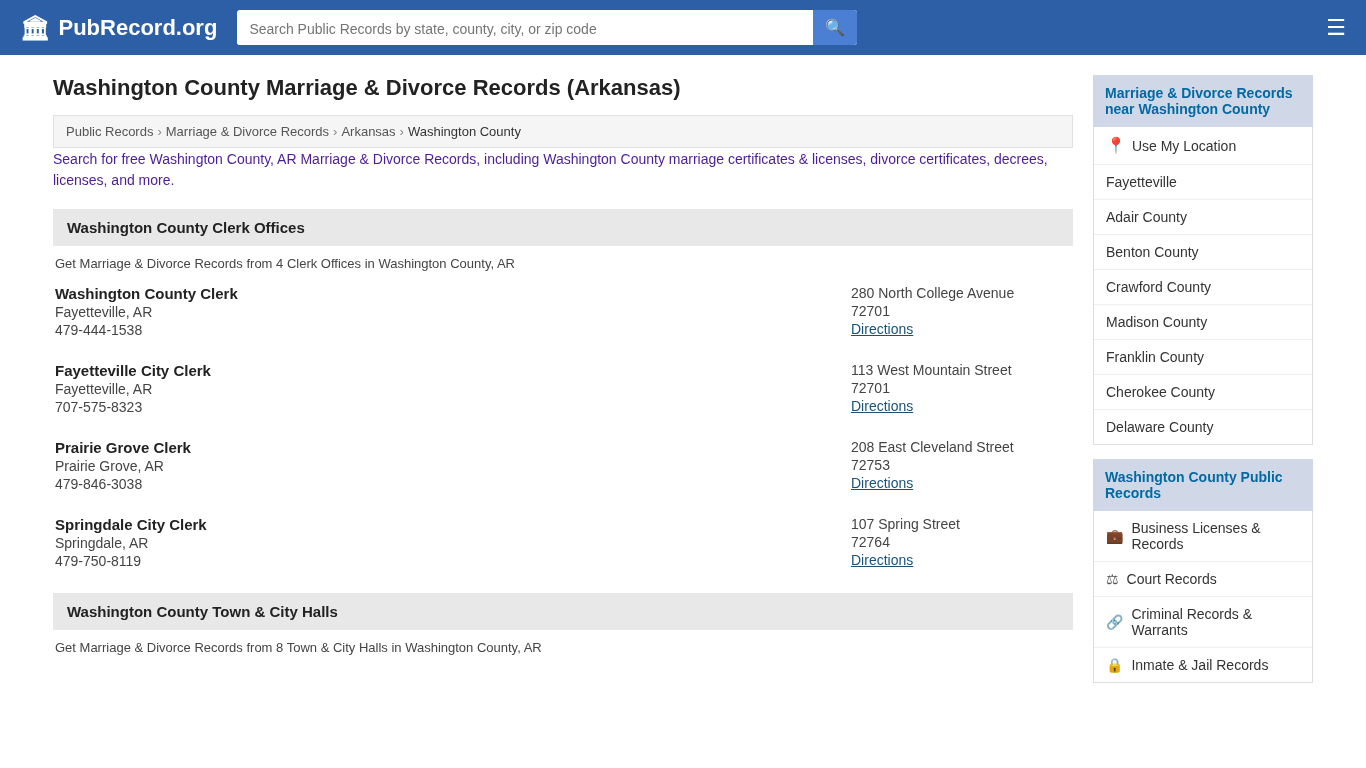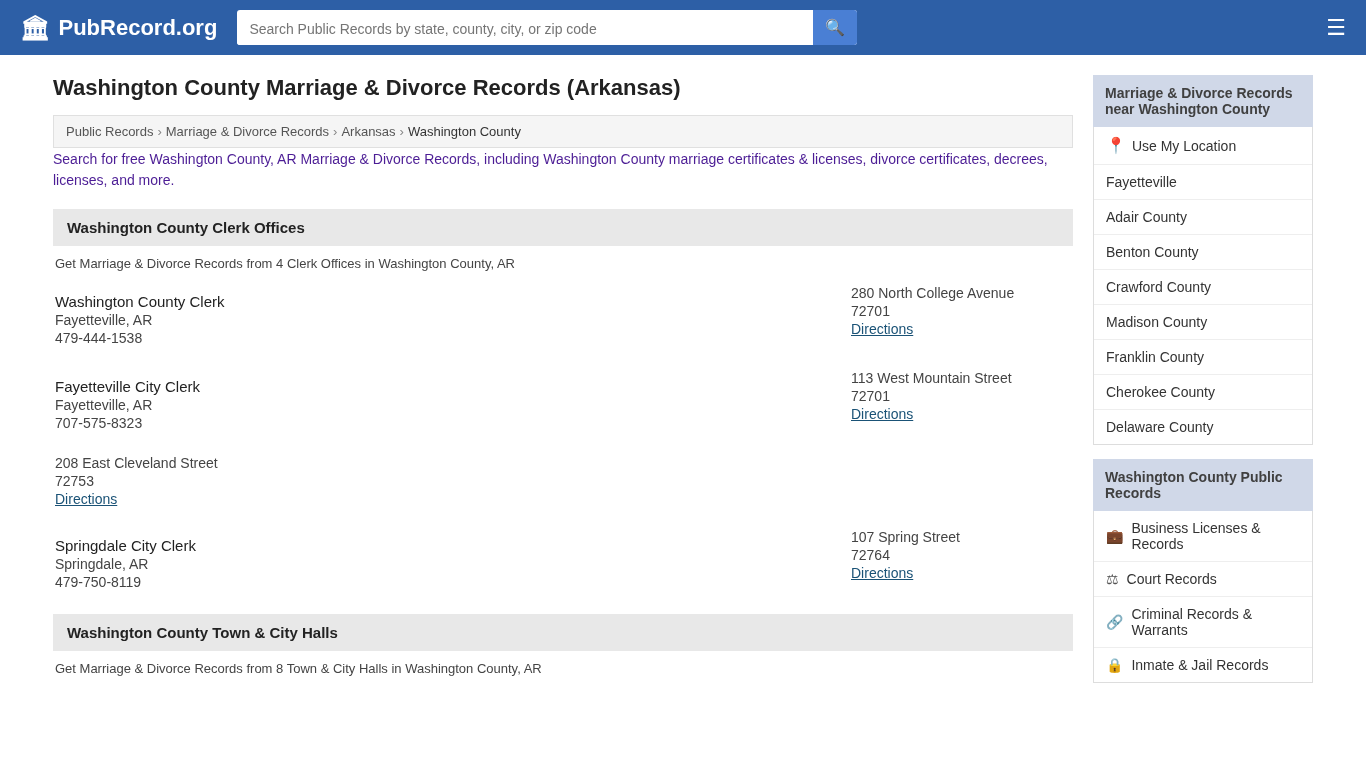--- a/index.html
+++ b/index.html
@@ -126,24 +126,23 @@
     
     .clerk-entry {
       display: flex;
       justify-content: space-between;
       margin-bottom: 22px;
       padding: 0 2px;
     }
     .clerk-left {}
     .clerk-name {
       font-size: 15px;
-      font-weight: normal;
+      font-weight: bold;
       color: #222;
       margin-bottom: 2px;
-      margin-top: 8px;
     }
     .clerk-address {
       font-size: 14px;
       color: #444;
       margin-bottom: 2px;
     }
     .clerk-phone {
       font-size: 14px;
       color: #444;
       margin-bottom: 2px;
@@ -172,21 +171,21 @@
     
     .sidebar {
       width: 220px;
       flex-shrink: 0;
     }
     .sidebar-section-title {
       background: #d0d8e8;
       padding: 10px 12px;
       font-size: 14px;
       font-weight: bold;
-      color: #404040;
+      color: #0369a1;
       margin-bottom: 0;
     }
     .sidebar-list {
       list-style: none;
       border: 1px solid #ddd;
       border-top: none;
       margin-bottom: 14px;
     }
     .sidebar-list li {
       padding: 9px 12px;
@@ -282,20 +281,25 @@
         <div class="clerk-phone">707-575-8323</div>
       </div>
       <div class="clerk-right">
         <div class="clerk-street">113 West Mountain Street</div>
         <div class="clerk-zip">72701</div>
         <a class="directions-link" href="#">Directions</a>
       </div>
     </div>
 
     <div class="clerk-entry">
+      <div class="clerk-left">
+        <div class="clerk-name">Prairie Grove Clerk</div>
+        <div class="clerk-address">Prairie Grove, AR</div>
+        <div class="clerk-phone">479-846-3038</div>
+      </div>
       <div class="clerk-right">
         <div class="clerk-street">208 East Cleveland Street</div>
         <div class="clerk-zip">72753</div>
         <a class="directions-link" href="#">Directions</a>
       </div>
     </div>
 
     <div class="clerk-entry">
       <div class="clerk-left">
         <div class="clerk-name">Springdale City Clerk</div>

